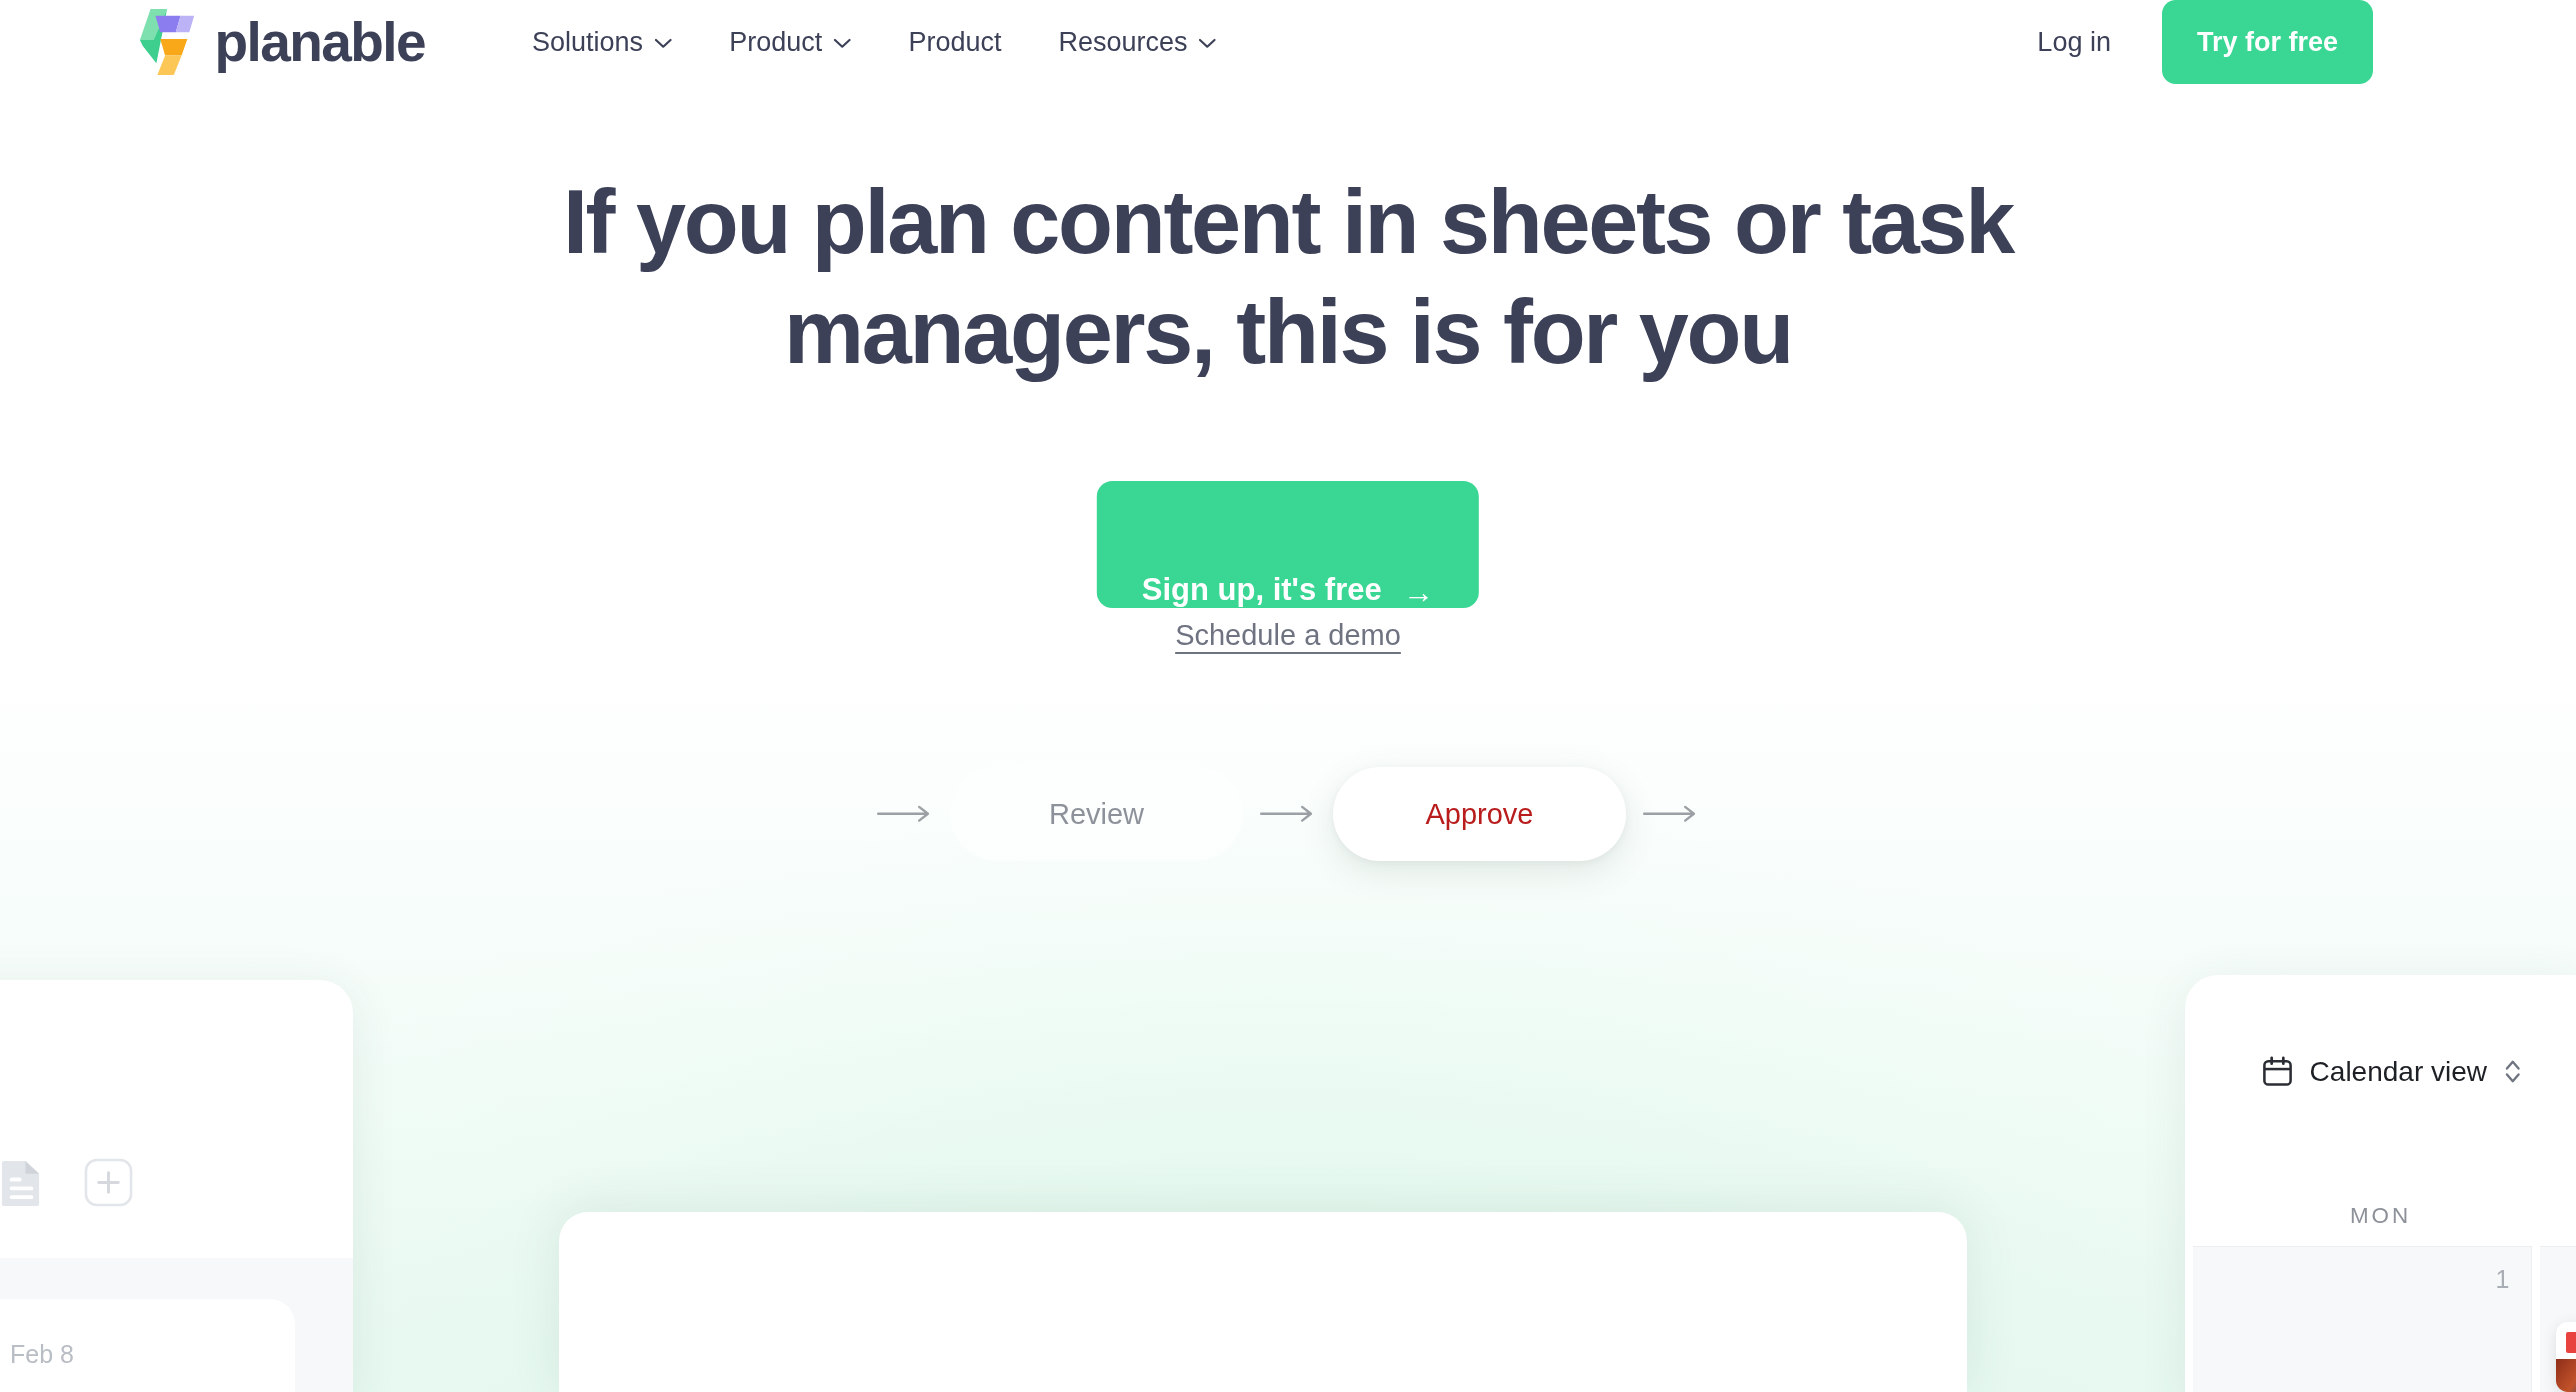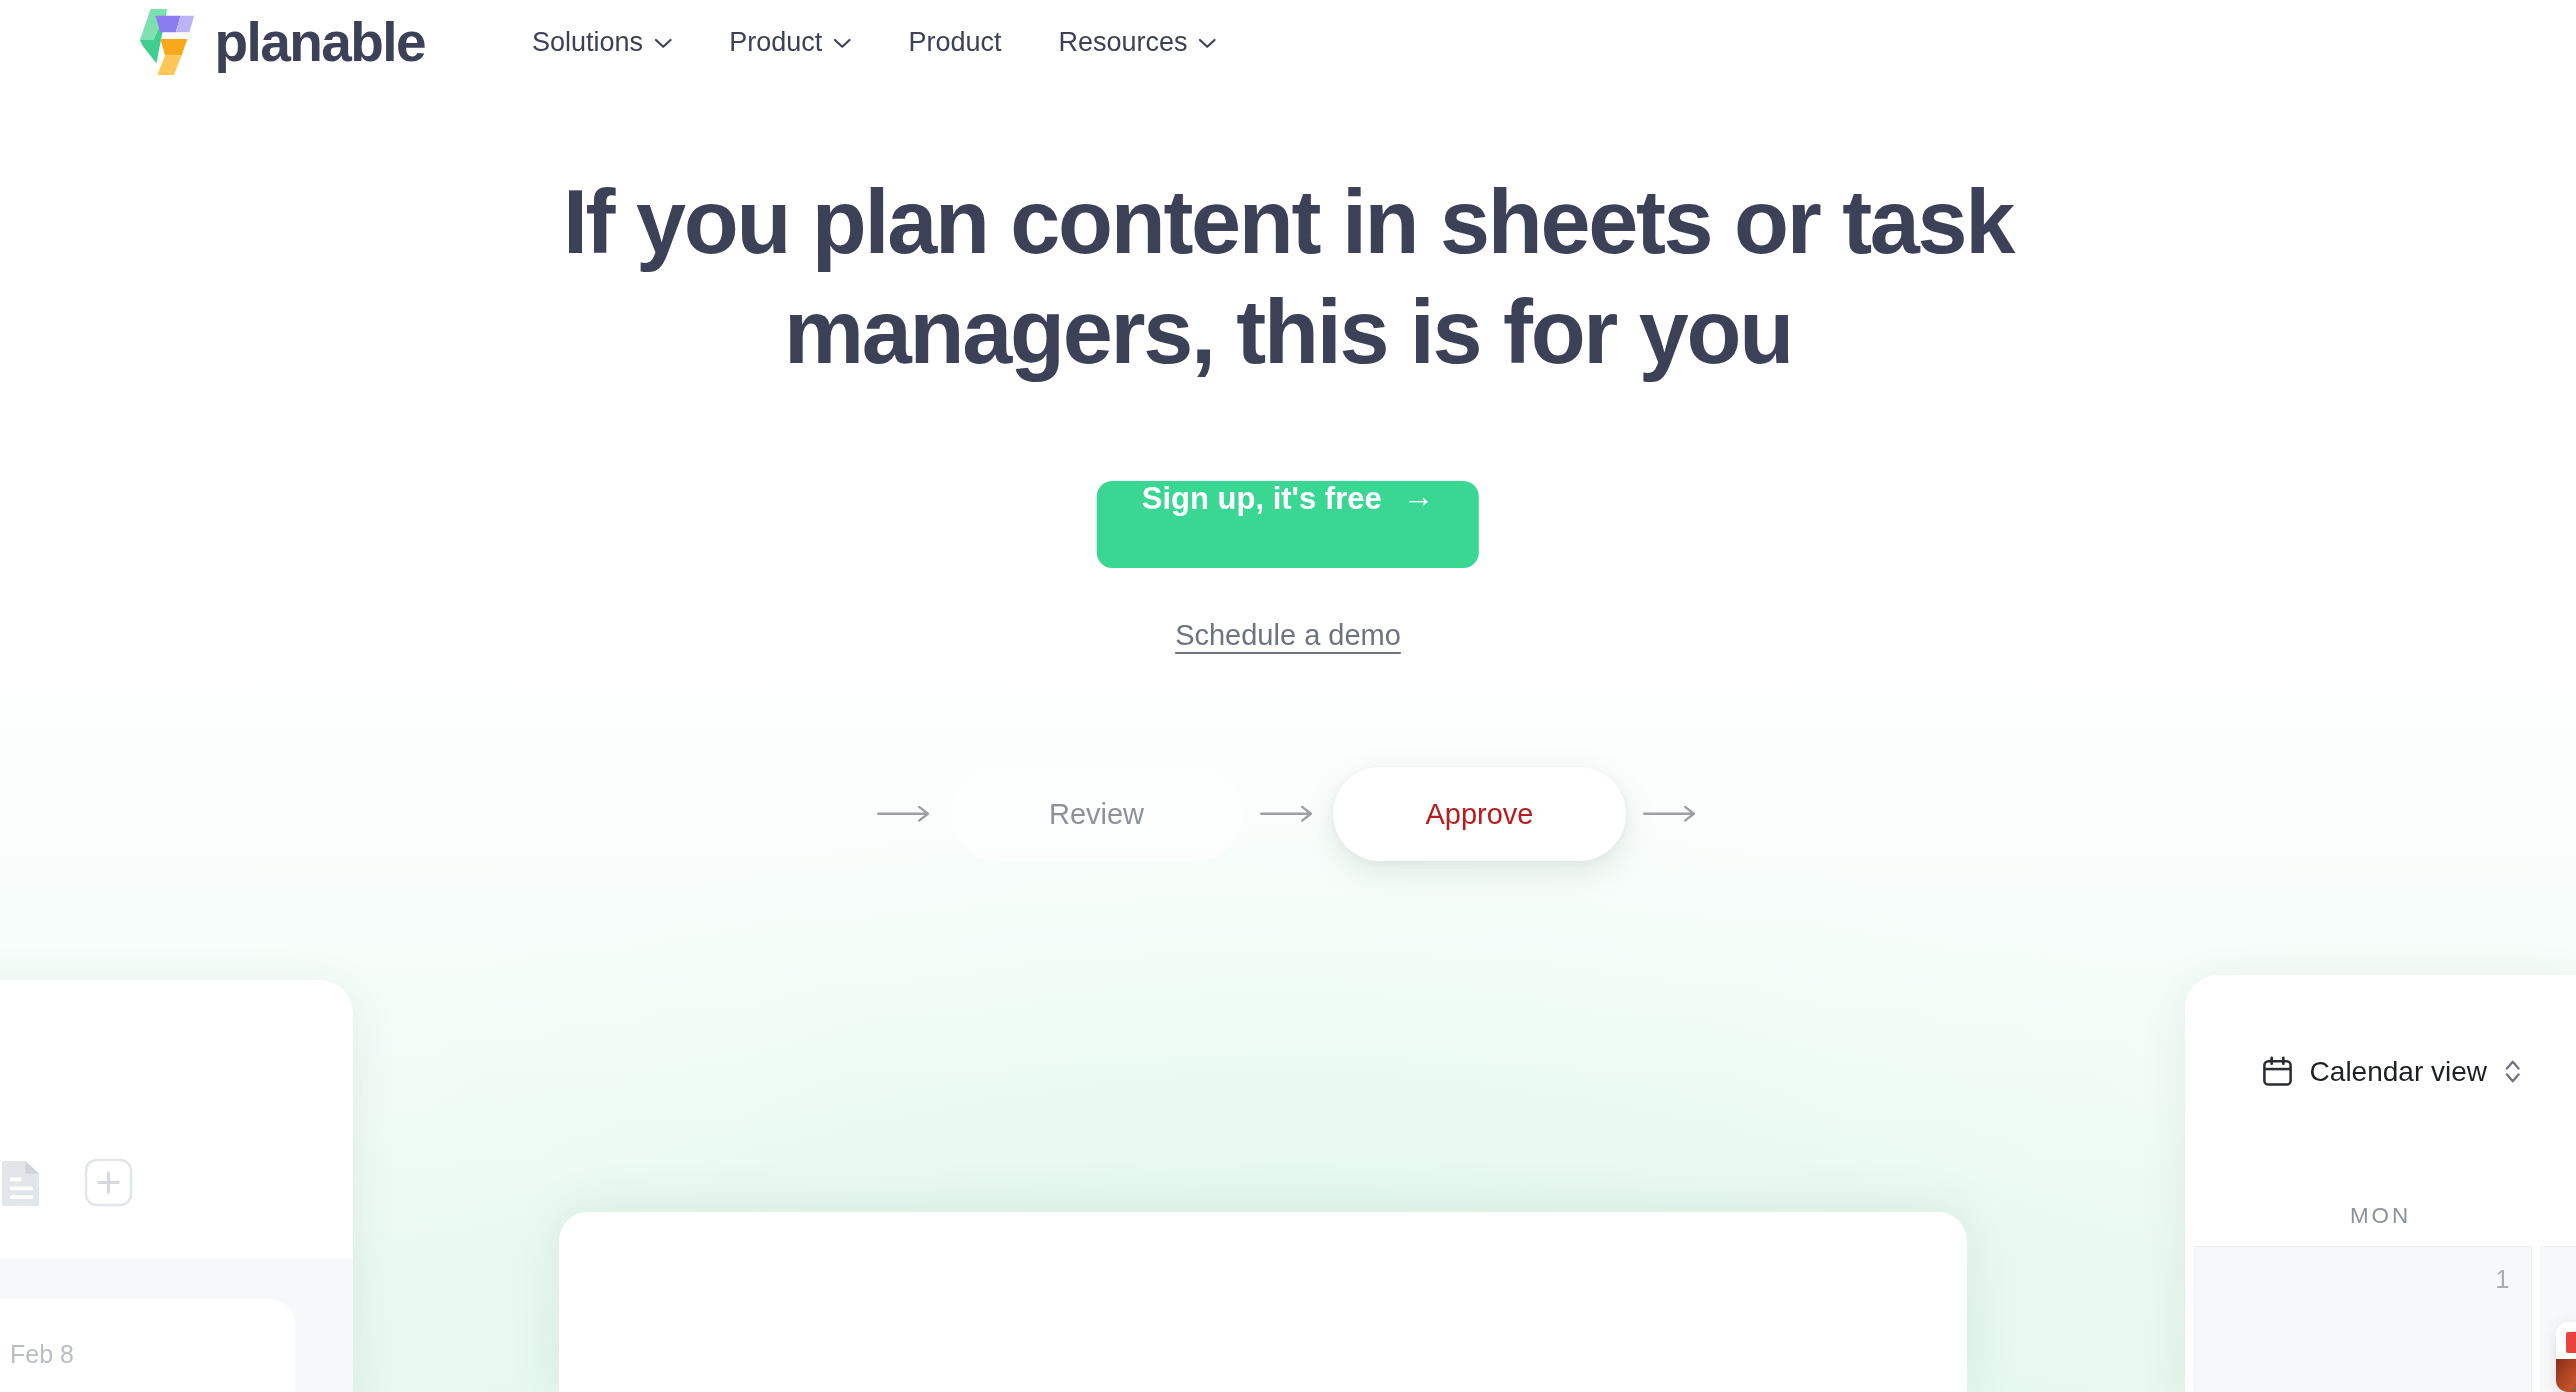--- a/index.html
+++ b/index.html
@@ -145,31 +145,31 @@
     line-height: 1.22;
     letter-spacing: -2.3px;
     color: #3d4158;
   }
 
   .signup-btn {
     position: absolute;
     left: 50%;
     transform: translateX(-50%);
     top: 481px;
-    height: 87px;
+    height: 127px;
     padding: 0 45px;
     background: #3ad694;
     color: #ffffff;
     border: none;
     border-radius: 15.6px;
     font-size: 31px;
     font-weight: 700;
     font-family: inherit;
     display: inline-flex;
-    align-items: flex-start;
+    align-items: flex-end;
     gap: 21.5px;
     cursor: pointer;
     white-space: nowrap;
   }
   .signup-btn .arr { font-size: 31px; line-height: 1; display: inline-block; }
 
   .demo-link {
     position: absolute;
     left: 50%;
     transform: translateX(-50%);
@@ -414,20 +414,24 @@
 
     <span class="nav-item">
       <span>Resources</span>
       <svg class="chev" viewBox="0 0 19 11">
         <path d="M2 2 L9.5 9 L17 2" fill="none" stroke="#3d4158" stroke-width="2.2" stroke-linecap="round" stroke-linejoin="round"></path>
       </svg>
     </span>
 
   </nav>
 
+  <div class="header-right">
+    <span class="login-link">Log in</span>
+    <button class="try-btn">Try for free</button>
+  </div>
 
 </header>
 
 <section class="hero">
 
   <h1 class="headline">If you plan content in sheets or task managers, this is for you</h1>
 
   <button class="signup-btn">
     <span>Sign up, it's free</span>
     <span class="arr">→</span>

